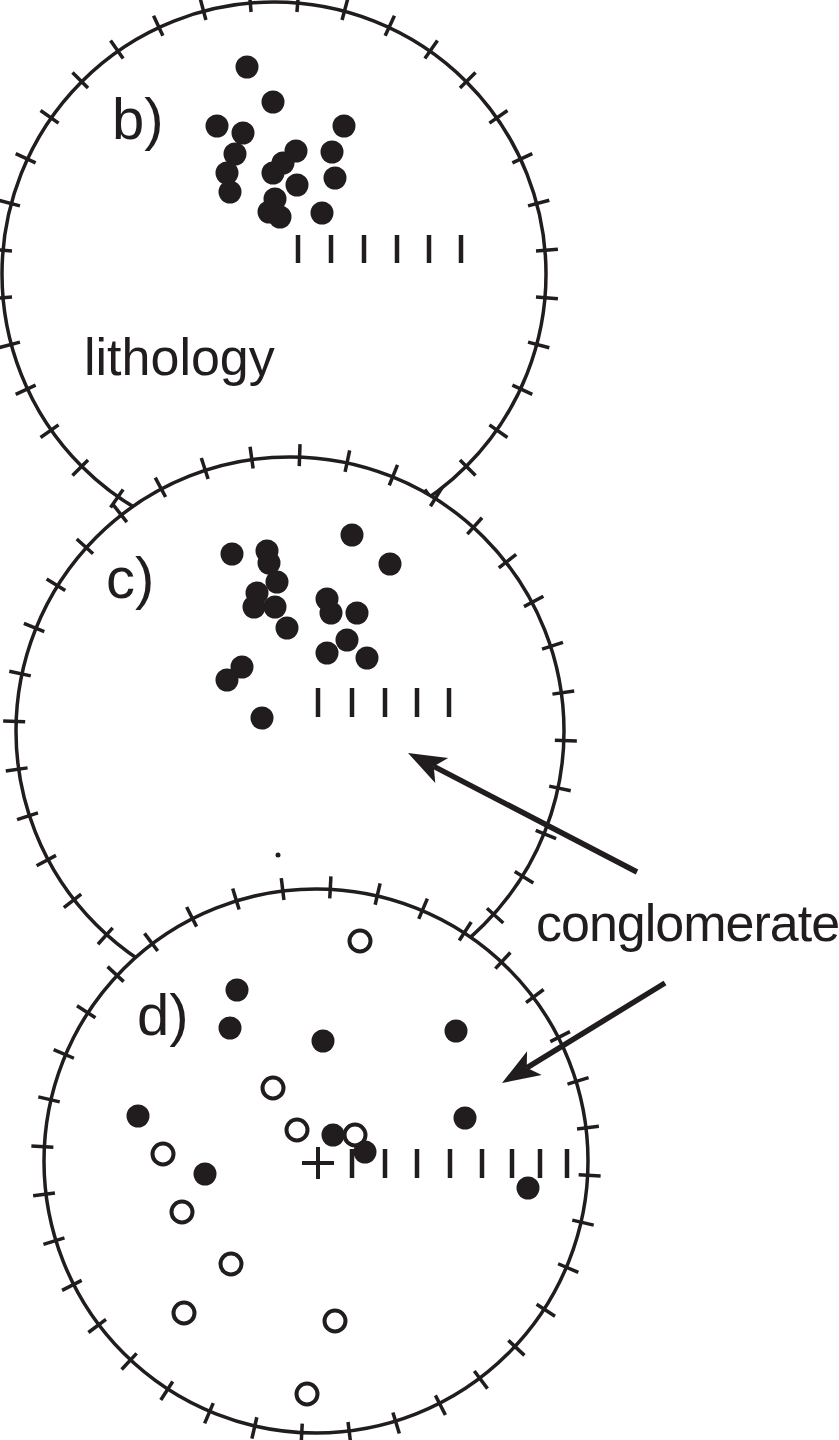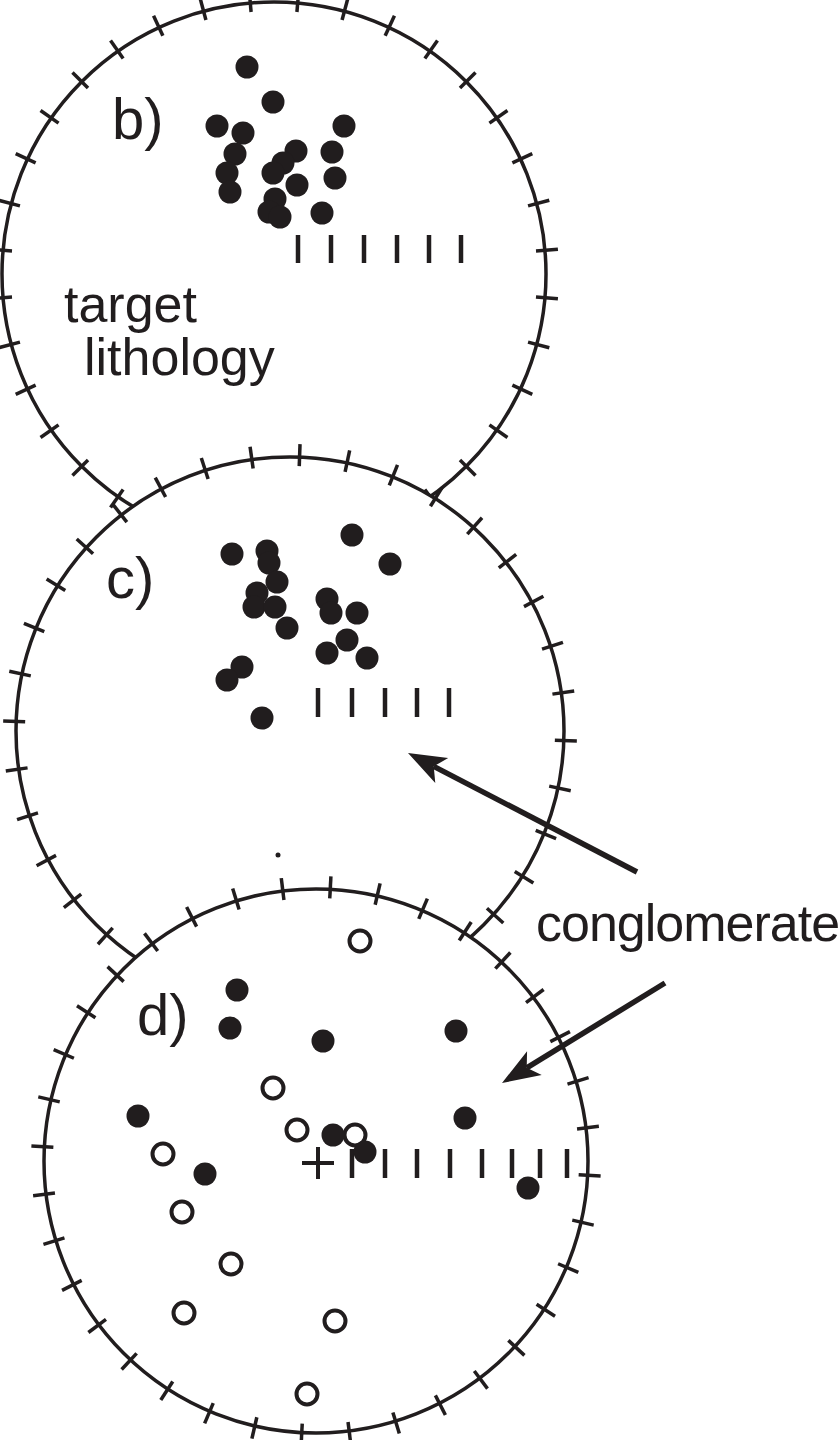--- a/index.html
+++ b/index.html
@@ -223,19 +223,18 @@
       <line x1="665" y1="983" x2="526.7188954171165" y2="1067.8350334864315" stroke="#211d1e" stroke-width="5.5"></line>
       <polygon points="502,1083 541.7112950703582,1075.0619244249665 526.7188954171165,1067.8350334864315 527.069258436568,1051.1954047118884" fill="#211d1e"></polygon>
     </svg>
 
   <div class="lbl panel-lbl" id="lbl-b">b)</div>
 
   <div class="lbl panel-lbl" id="lbl-c">c)</div>
 
   <div class="lbl panel-lbl" id="lbl-d">d)</div>
 
-  <div class="lbl body-lbl" id="lbl-target">target</div>
 
   <div class="lbl body-lbl" id="lbl-lith">lithology</div>
 
   <div class="lbl body-lbl" id="lbl-cong">conglomerate</div>
 
 </div>
 
 </body></html>

